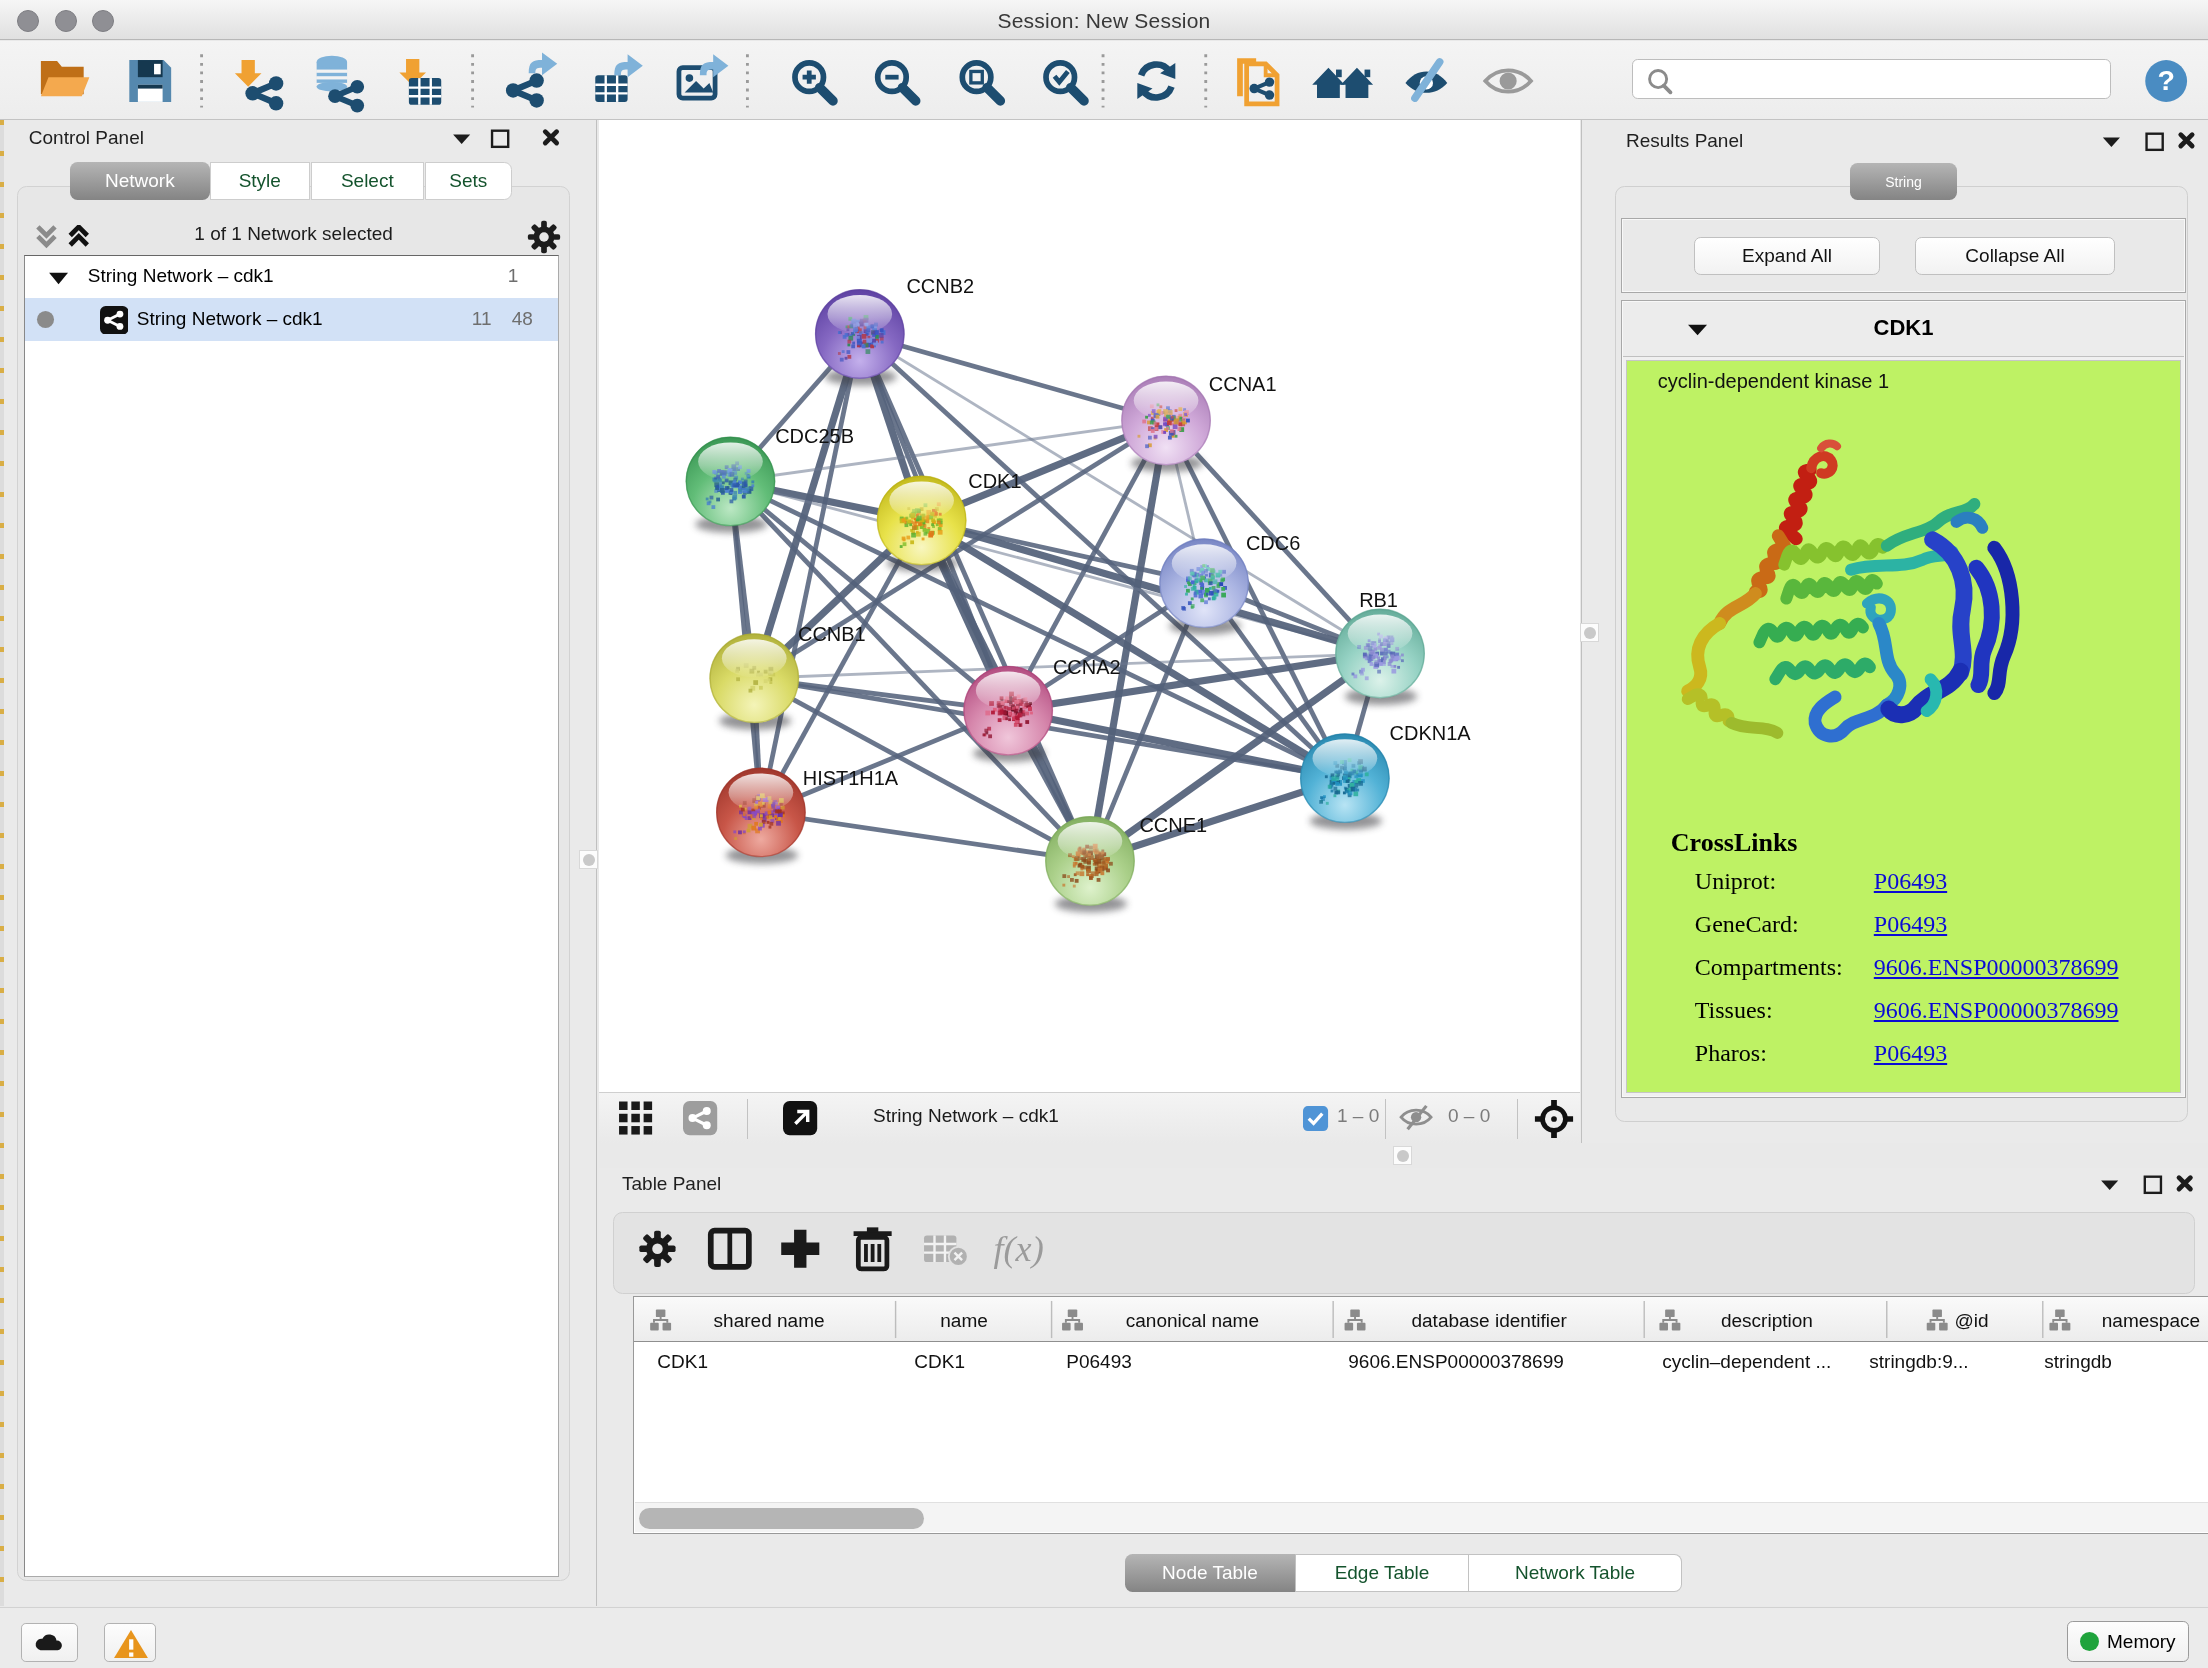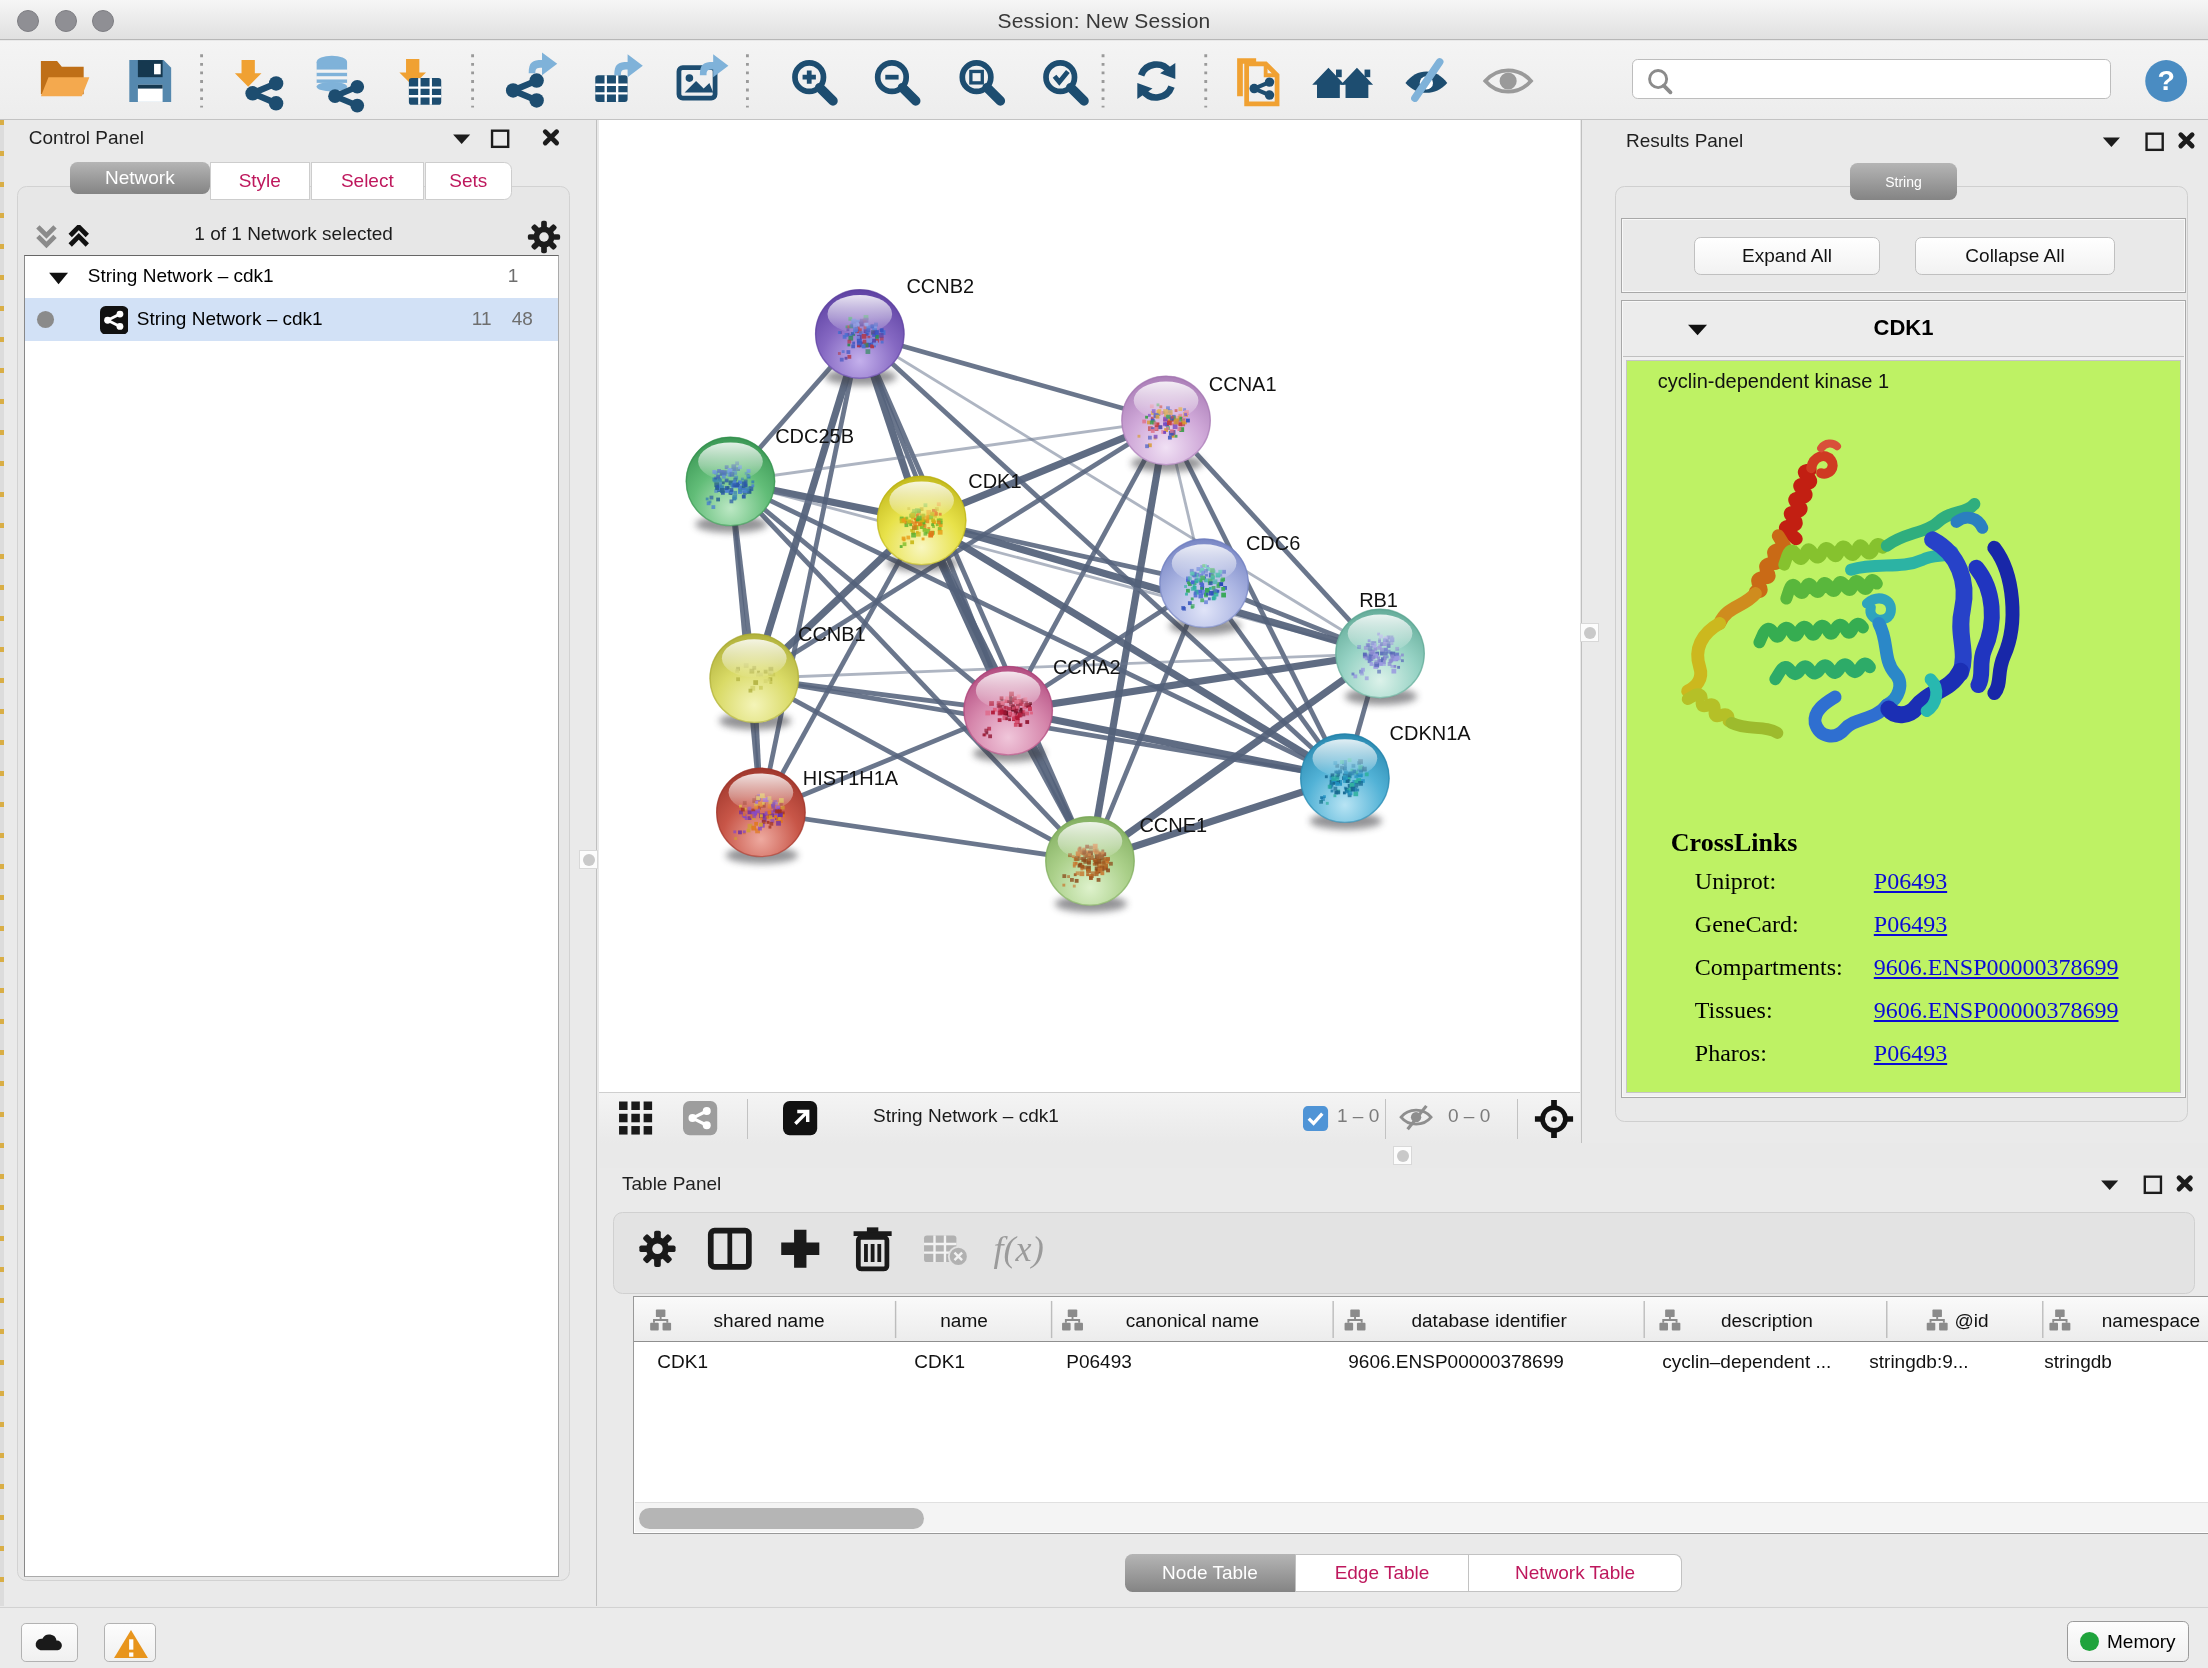--- a/index.html
+++ b/index.html
@@ -15,21 +15,21 @@
 #sliver { left:0; top:120px; width:3.8px; height:1486px; background:#d8d8d8; background-image:repeating-linear-gradient(to bottom, #d9ae46 0 4.8px, #dcdcdc 4.8px 31px); }
 .paneltitle { font-size:19px; color:#1f1f1f; }
 #netview { left:599px; top:120px; width:981px; height:972px; background:#ffffff; }
 #netbottombar { left:599px; top:1092px; width:981px; height:51px; background:linear-gradient(#f4f4f4,#e9e9e9); border-top:1px solid #cfcfcf; }
 #splitterh { left:599px; top:1143px; width:1609px; height:25px; background:#e9e9e9; }
 #resultspanel { left:1581px; top:120px; width:628px; height:1023px; background:#eaeaea; border-left:1px solid #c0c0c0; }
 #tablepanel { left:599px; top:1168px; width:1609px; height:438px; background:#eaeaea; }
 #statusbar { left:0; top:1607px; width:2208px; height:61px; background:#ebebeb; border-top:1px solid #d2d2d2; }
 .btn { background:linear-gradient(#ffffff,#f2f2f2); border:1px solid #c0c0c0; border-radius:6.7px; display:flex; align-items:center; justify-content:center; font-size:19px; color:#111; }
 .graytab { background:linear-gradient(#b5b5b5,#848484); color:#fff; }
-.whitetab { background:#fff; color:#be185d; }
+.whitetab { background:#fff; color:#14532d; }
 a.lnk { color:#0b0bd6; text-decoration:underline; }
 </style>
 </head>
 <body>
 <div id="titlebar" class="abs">
   <div class="tl" style="left:17px;"></div>
   <div class="tl" style="left:55px;"></div>
   <div class="tl" style="left:92px;"></div>
   <div id="title" class="abs">Session: New Session</div>
 </div>
@@ -188,21 +188,21 @@
 </div>
 <div id="sliver" class="abs"></div>
 <div id="ctrlpanel" class="abs">
   <div class="abs paneltitle" style="left:25px; top:6.7px;">Control Panel</div>
   <svg class="abs" width="124" height="28.5" style="left:446px; top:4.8px;" viewBox="0 0 130 30">
     <path d="M3,10 L21,10 L12,20 Z" fill="#1c1c1c"></path>
     <rect x="44" y="6" width="17" height="17" fill="none" stroke="#1c1c1c" stroke-width="2.5"></rect>
     <path d="M100,7 L112,19 M112,7 L100,19" stroke="#1c1c1c" stroke-width="5" stroke-linecap="round"></path>
   </svg>
 
-  <div class="abs graytab" style="left:66px; top:42px; width:140px; height:32px; border-radius:7.6px; display:flex; align-items:center; justify-content:center; font-size:19px; z-index:3;text-align:center;">Network</div>
+  <div class="abs graytab" style="left:66px; top:42px; width:140px; height:38px; border-radius:7.6px; display:flex; align-items:center; justify-content:center; font-size:19px; z-index:3;text-align:center;">Network</div>
   <div class="abs whitetab" style="left:206px; top:42px; width:100px; height:38px; border:1px solid #cdcdcd; display:flex; align-items:center; justify-content:center; font-size:19px; z-index:3;">Style</div>
   <div class="abs whitetab" style="left:307px; top:42px; width:113px; height:38px; border:1px solid #cdcdcd; display:flex; align-items:center; justify-content:center; font-size:19px; z-index:3;">Select</div>
   <div class="abs whitetab" style="left:421px; top:42px; width:87px; height:38px; border:1px solid #cdcdcd; border-radius:0 7.6px 7.6px 0; display:flex; align-items:center; justify-content:center; font-size:19px; z-index:3;">Sets</div>
 
   <div class="abs" style="left:13.3px; top:66px; width:553px; height:1395px; background:#e7e7e7; border:1px solid #d2d2d2; border-radius:9.5px;">
     <svg class="abs" width="114" height="28.5" style="left:18px; top:38px;" viewBox="0 0 120 30">
       <path d="M2,2 L11,11 L20,2 M2,12 L11,21 L20,12" fill="none" stroke="#8b8b8b" stroke-width="5"></path>
       <path d="M36,11 L45,2 L54,11 M36,21 L45,12 L54,21" fill="none" stroke="#111" stroke-width="5"></path>
     </svg>
     <div class="abs" style="left:0; top:36px; width:100%; text-align:center; font-size:19px; color:#1c1c1c;">1 of 1 Network selected</div>

